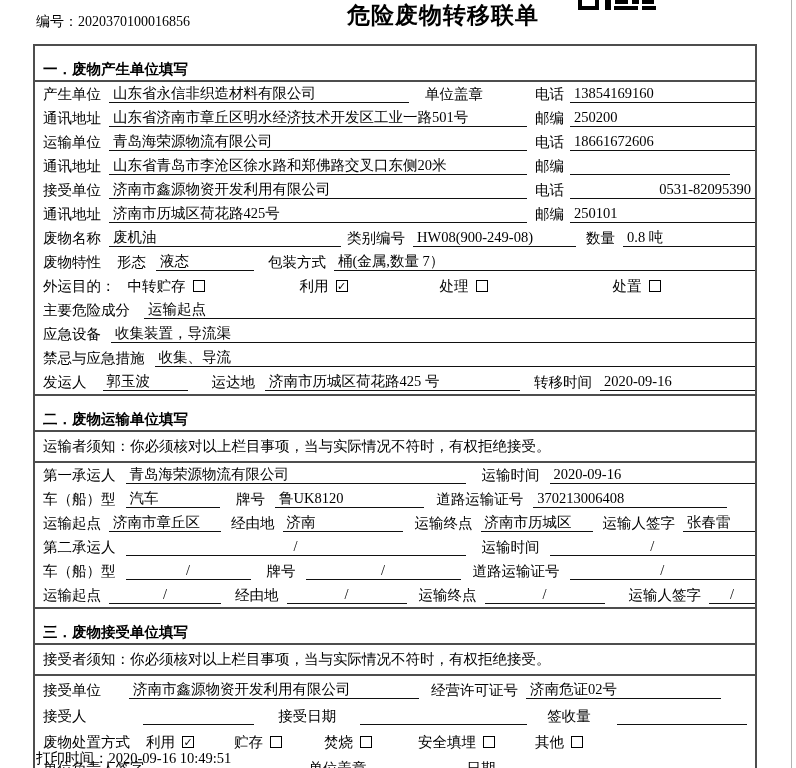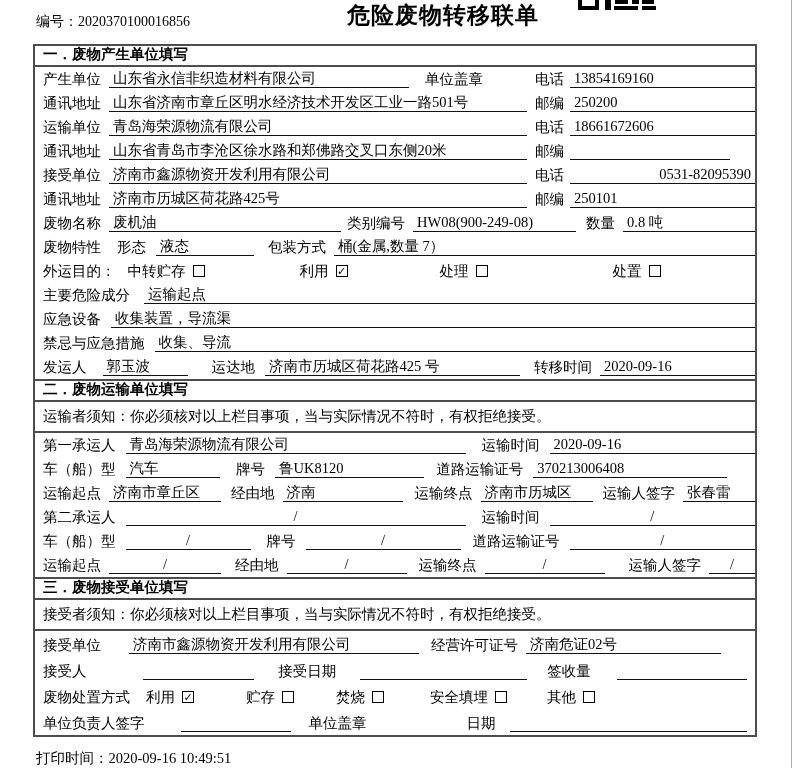--- a/index.html
+++ b/index.html
@@ -12,21 +12,21 @@
   .page-edge { position:absolute; right:4px; top:0; bottom:0; width:1px; background:#b3b3b3; }
 
   .hdr { position:relative; height:44px; }
   .serial { position:absolute; left:36px; top:13px; font-size:14px; white-space:nowrap; }
   .doc-title { position:absolute; left:90px; right:0; top:0; text-align:center;
                font-size:23px; font-weight:bold; letter-spacing:1px; }
   .qr-frag { position:absolute; left:578px; top:0; width:78px; height:10px; }
 
   .form { position:absolute; left:33px; top:44px; width:724px; border:2px solid #4d4d4d; background:#fff; }
 
-  .sec-h { font-weight:bold; font-size:14.5px; padding:0 8px 3px 8px;
+  .sec-h { font-weight:bold; font-size:14.5px; padding:15px 8px 3px 8px;
            border-bottom:2px solid #4d4d4d; line-height:16px; }
   .sec-h.bt { border-top:2px solid #4d4d4d; }
 
   .notice { font-size:14.5px; padding:6px 8px 7px 8px; border-bottom:2px solid #4d4d4d; line-height:16px; }
 
   .row { display:flex; align-items:flex-end; height:24px; padding:0 0 3px 8px; font-size:14.5px; line-height:17px; }
   .sec3 .row { height:26px; }
   .lbl { white-space:nowrap; flex:0 0 auto; }
   .fld { border-bottom:1px solid #111; padding:0 4px; white-space:nowrap; overflow:hidden; min-height:17px; }
   .grow { flex:1 1 auto; }
@@ -250,21 +250,21 @@
       <span class="lbl" style="margin-left:20px;">签收量</span>
       <span class="fld" style="width:140px;margin-left:26px;margin-right:8px;"></span>
     </div>
 
     <div class="row">
       <span class="lbl">废物处置方式</span>
       <span class="opt" style="margin-left:16px;">
           <span>利用</span>
           <span class="cb">✓</span>
         </span>
-      <span class="opt" style="margin-left:52px;">
+      <span class="opt" style="margin-left:40px;">
           <span>贮存</span>
           <span class="cb"></span>
         </span>
       <span class="opt" style="margin-left:42px;">
           <span>焚烧</span>
           <span class="cb"></span>
         </span>
       <span class="opt" style="margin-left:46px;">
           <span>安全填埋</span>
           <span class="cb"></span>

